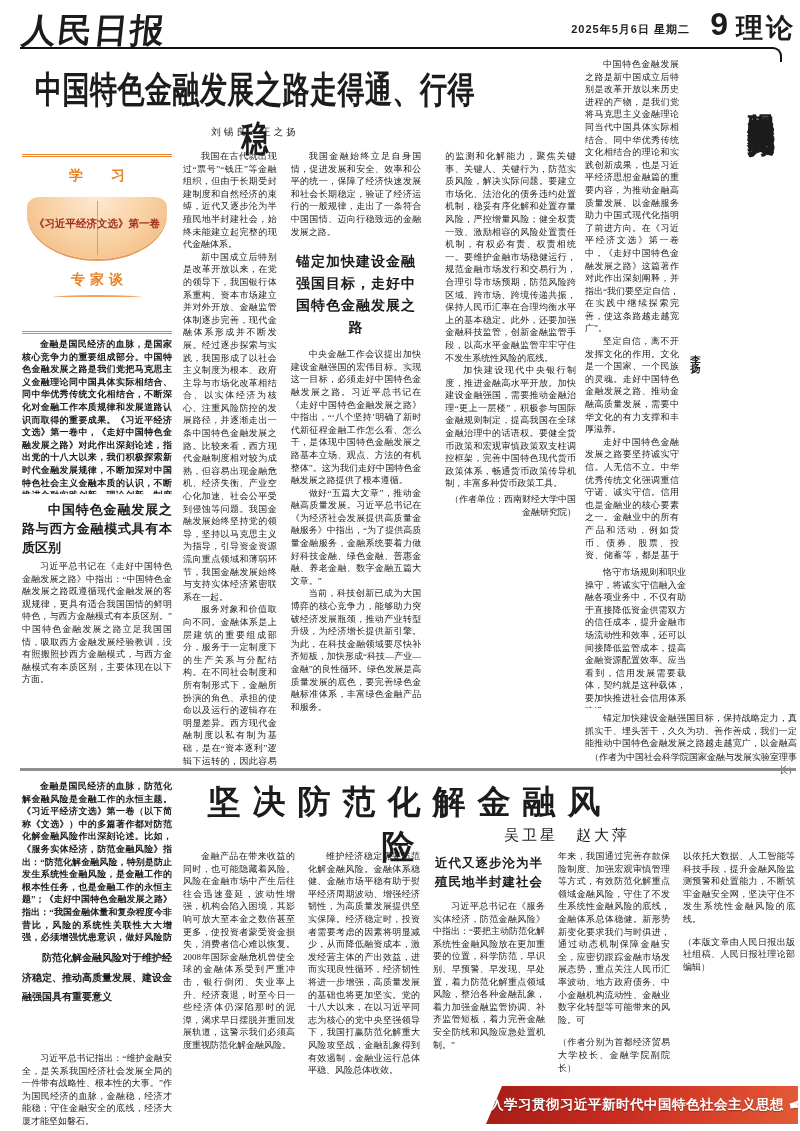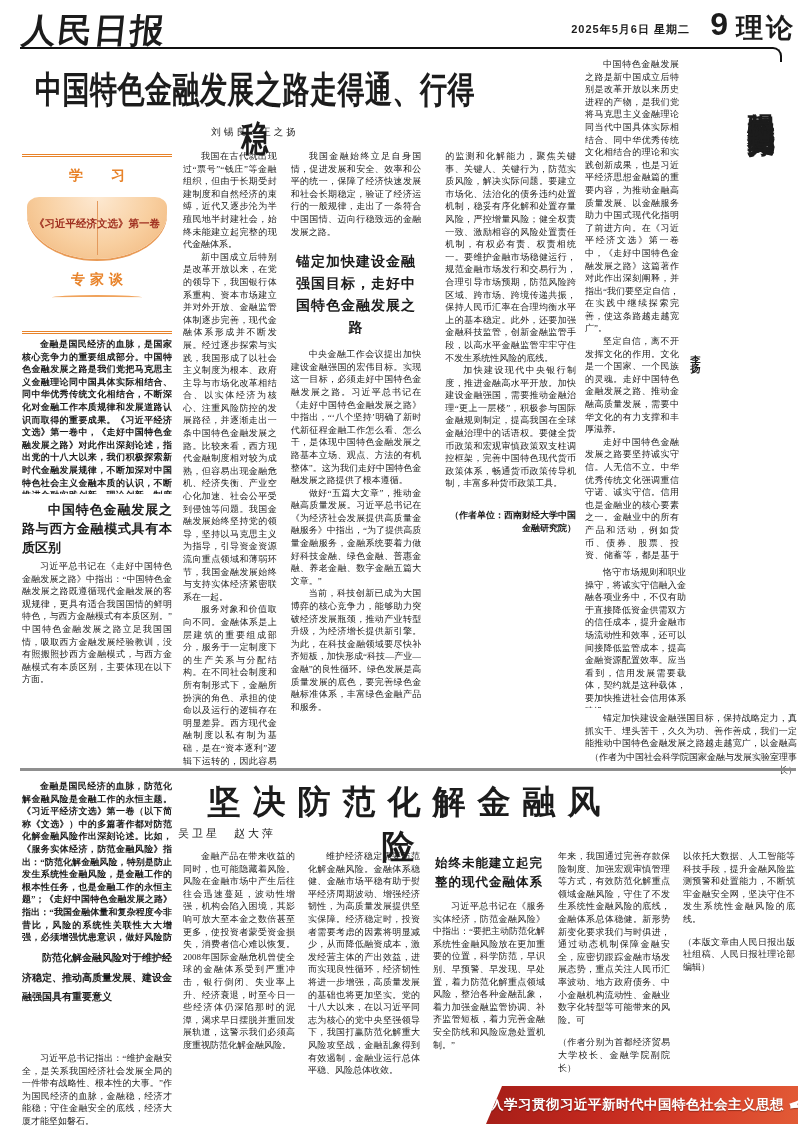--- a/index.html
+++ b/index.html
@@ -15,21 +15,21 @@
   .section-name{position:absolute;right:4px;top:10px;font-size:27px;font-weight:900;
            font-family:"Liberation Sans",sans-serif;letter-spacing:3px;}
   .header-rule{position:absolute;left:20px;right:34px;top:47px;border-top:2px solid #111;}
   .header-corner{position:absolute;right:18px;top:47px;width:16px;height:13px;
            border-top:2px solid #111;border-right:2px solid #111;border-top-right-radius:9px;}
   
   p{margin:0;text-indent:2em;text-align:justify;}
   .body-txt{font-size:9px;line-height:12.6px;}
   .cont > p:first-child{text-indent:0;}
   .colbox{overflow:hidden;}
-  .note-line{text-indent:0;text-align:right;margin-top:19px;font-weight:bold;}
+  .note-line{text-indent:0;text-align:right;margin-top:3px;}
   
   .main-title{position:absolute;left:30px;top:66px;width:450px;text-align:center;
       font-family:"Liberation Sans",sans-serif;font-weight:900;font-size:27px;letter-spacing:0.5px;
       transform:scaleY(1.35);transform-origin:top;}
   .main-authors{position:absolute;left:30px;top:126px;width:450px;text-align:center;
       font-size:9.5px;letter-spacing:3px;}
   
   .study-box{position:absolute;left:22px;top:154px;width:150px;height:174px;
       border-top:3px double #e8832a;border-bottom:3px double #e8832a;text-align:center;
       font-family:"Liberation Sans",sans-serif;}
@@ -65,21 +65,21 @@
   .r-lower{position:absolute;left:585px;top:566px;width:212px;height:142px;display:flex;}
   .r-lcol{width:101px;height:142px;}
   .r-lcol:first-child{margin-right:10px;}
   .r-closing{position:absolute;left:585px;top:712px;width:212px;height:38px;}
   .r-note{position:absolute;left:585px;top:751px;width:212px;font-size:9px;text-align:right;}
   
   .big-divider{position:absolute;left:20px;right:4px;top:768px;border-top:3px solid #8f8f8f;}
   
   .bot-title{position:absolute;left:178px;top:780px;width:452px;text-align:center;
       font-family:"Liberation Sans",sans-serif;font-weight:700;font-size:33px;letter-spacing:12px;text-indent:12px;}
-  .bot-authors{position:absolute;left:178px;top:826px;width:452px;text-align:left;font-size:11px;letter-spacing:3px;}
+  .bot-authors{position:absolute;left:178px;top:826px;width:452px;text-align:right;font-size:15px;letter-spacing:3px;}
   .bot-intro{position:absolute;left:22px;top:780px;width:150px;height:164px;font-weight:bold;}
   .bot-subhead{position:absolute;left:22px;top:948px;width:150px;
       font-family:"Liberation Sans",sans-serif;font-weight:bold;font-size:10px;line-height:19.5px;
       text-align:justify;text-indent:2em;}
   .bot-leftbody{position:absolute;left:22px;top:1052px;width:150px;height:74px;}
   .bot-cols{position:absolute;left:183px;top:850px;width:615px;display:flex;align-items:flex-start;}
   .bcol{width:112px;margin-right:13px;}
   .bcol:last-child{margin-right:0;}
   .h278{height:278px;} .h232{height:232px;}
   .bot-midhead{font-family:"Liberation Sans",sans-serif;font-weight:900;font-size:12.5px;line-height:19px;
@@ -184,21 +184,21 @@
   <div class="bot-authors">吴卫星　赵大萍</div>
 
   <div class="bot-cols">
     <div class="bcol h278 body-txt colbox">
         <p>金融产品在带来收益的同时，也可能隐藏着风险。风险在金融市场中产生后往往会迅速蔓延，波动性增强，机构会陷入困境，其影响可放大至本金之数倍甚至更多，使投资者蒙受资金损失，消费者信心难以恢复。2008年国际金融危机曾使全球的金融体系受到严重冲击，银行倒闭、失业率上升、经济衰退，时至今日一些经济体仍深陷那时的泥潭，渴求早日摆脱并重回发展轨道，这警示我们必须高度重视防范化解金融风险。</p>
       </div>
     <div class="bcol h278 body-txt colbox">
         <p>维护经济稳定需要防范化解金融风险。金融体系稳健、金融市场平稳有助于熨平经济周期波动、增强经济韧性，为高质量发展提供坚实保障。经济稳定时，投资者需要考虑的因素将明显减少，从而降低融资成本，激发经营主体的产出效益，进而实现良性循环，经济韧性将进一步增强，高质量发展的基础也将更加坚实。党的十八大以来，在以习近平同志为核心的党中央坚强领导下，我国打赢防范化解重大风险攻坚战，金融乱象得到有效遏制，金融业运行总体平稳、风险总体收敛。</p>
       </div>
     <div class="bcol h232 body-txt colbox">
-      <div class="bot-midhead">始终未能建立起完整的现代金融体系</div>
+      <div class="bot-midhead">近代又逐步沦为半殖民地半封建社会</div>
       <div>
           <p>习近平总书记在《服务实体经济，防范金融风险》中指出：“要把主动防范化解系统性金融风险放在更加重要的位置，科学防范，早识别、早预警、早发现、早处置，着力防范化解重点领域风险，整治各种金融乱象，着力加强金融监管协调、补齐监管短板，着力完善金融安全防线和风险应急处置机制。”</p>
         </div>
     </div>
     <div class="bcol h232 body-txt colbox cont">
       <div class="cont">
           <p>年来，我国通过完善存款保险制度、加强宏观审慎管理等方式，有效防范化解重点领域金融风险，守住了不发生系统性金融风险的底线，金融体系总体稳健。新形势新变化要求我们与时俱进，通过动态机制保障金融安全，应密切跟踪金融市场发展态势，重点关注人民币汇率波动、地方政府债务、中小金融机构流动性、金融业数字化转型等可能带来的风险。可</p>
         </div>
       <p class="b-note">（作者分别为首都经济贸易大学校长、金融学院副院长）</p>
     </div>

